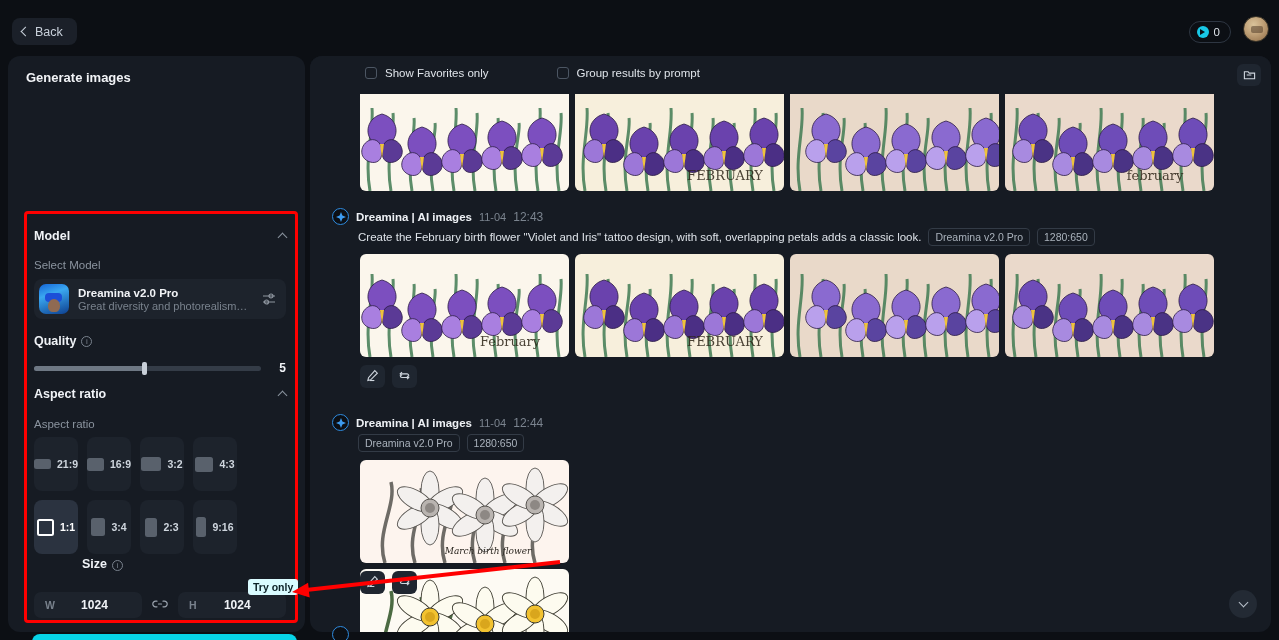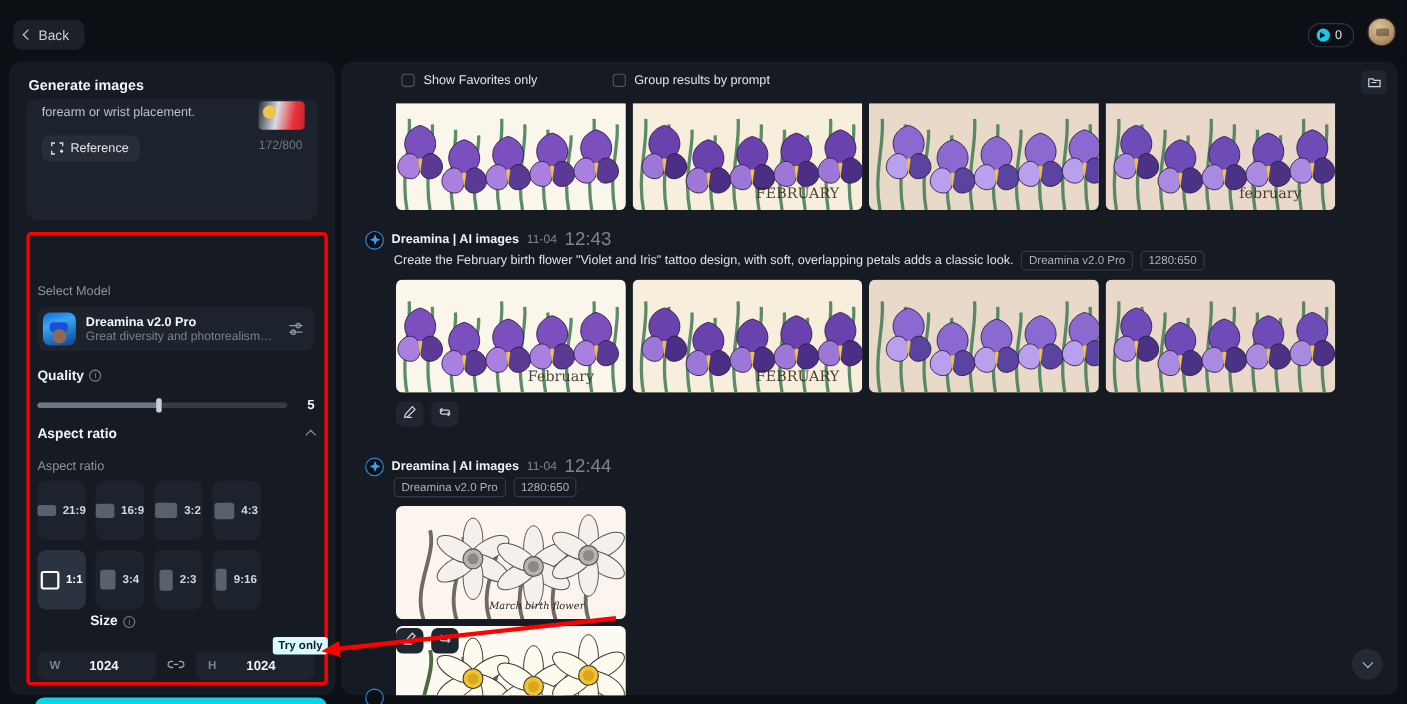--- a/index.html
+++ b/index.html
@@ -122,21 +122,21 @@
 
   .act-row { position:absolute; display:flex; gap:7px; }
   .act-btn { width:25px; height:23px; background:#1f2630; border-radius:6px;
     display:flex; align-items:center; justify-content:center; cursor:pointer; }
 
   .entry-head { position:absolute; display:flex; align-items:center; gap:7px; }
   .ai-badge { width:17px; height:17px; border-radius:50%; background:#0c0f14;
     border:1.6px solid #2f8ce0; display:flex; align-items:center; justify-content:center; flex:none; }
   .ent-name { font-size:11.5px; font-weight:bold; color:#eef1f5; }
   .ent-date { font-size:11px; color:#7b848f; }
-  .ent-time { font-size:17px; color:#7b848f; }
+  .ent-time { font-size:12px; color:#7b848f; }
   .prompt-line { position:absolute; display:flex; align-items:center; gap:7px; }
   .prompt-body { font-size:11.5px; color:#dde2e8; }
   .tag { font-size:10.5px; color:#aab2bc; border:1px solid #333b46; border-radius:4px; padding:2px 6px; }
 
   .scroll-down { position:absolute; right:14px; bottom:14px; width:28px; height:28px; border-radius:50%;
     background:#232a34; display:flex; align-items:center; justify-content:center; cursor:pointer; z-index:25; }
   .chev-d { width:7px;height:7px;border-right:1.6px solid #b9c1cb;border-bottom:1.6px solid #b9c1cb;
     transform:rotate(45deg); margin-top:-3px;}
 
   .partial-badge { position:absolute; left:332px; top:626px; width:17px; height:17px; border-radius:50%;
@@ -158,35 +158,29 @@
     <div class="credits">
       <span class="cred-coin"></span>
       <span>0</span>
     </div>
     <div class="avatar"></div>
   </div>
 
   <div class="sidebar">
     <div class="sb-title">Generate images</div>
 
-    <div class="prompt-card">
-      <div class="prompt-text">forearm or wrist placement.</div>
-      <div class="prompt-thumb"></div>
-      <div class="ref-btn">
-        <svg width="12" height="12" viewBox="0 0 12 12">
-          <path d="M1 4V1h3M11 4V1H8M1 8v3h3" fill="none" stroke="#dfe4ea" stroke-width="1.2"></path>
-          <path d="M8.5 8.5h3M10 7v3" stroke="#dfe4ea" stroke-width="1.2"></path>
-        </svg>
-        <span>Reference</span>
-      </div>
-      <div class="counter">172/800</div>
-    </div>
 
     <div class="red-box"></div>
 
+    <div class="sec" style="top:173px;">
+      <div class="sec-head">
+        <span class="sec-title">Model</span>
+        <span class="chev-up"></span>
+      </div>
+    </div>
     <div class="sec" style="top:199px;">
       <span class="sub-label">Select Model</span>
     </div>
 
     <div class="model-card">
       <div class="model-ava"></div>
       <div class="model-txt">
         <div class="model-name">Dreamina v2.0 Pro</div>
         <div class="model-desc">Great diversity and photorealism. Of...</div>
       </div>

